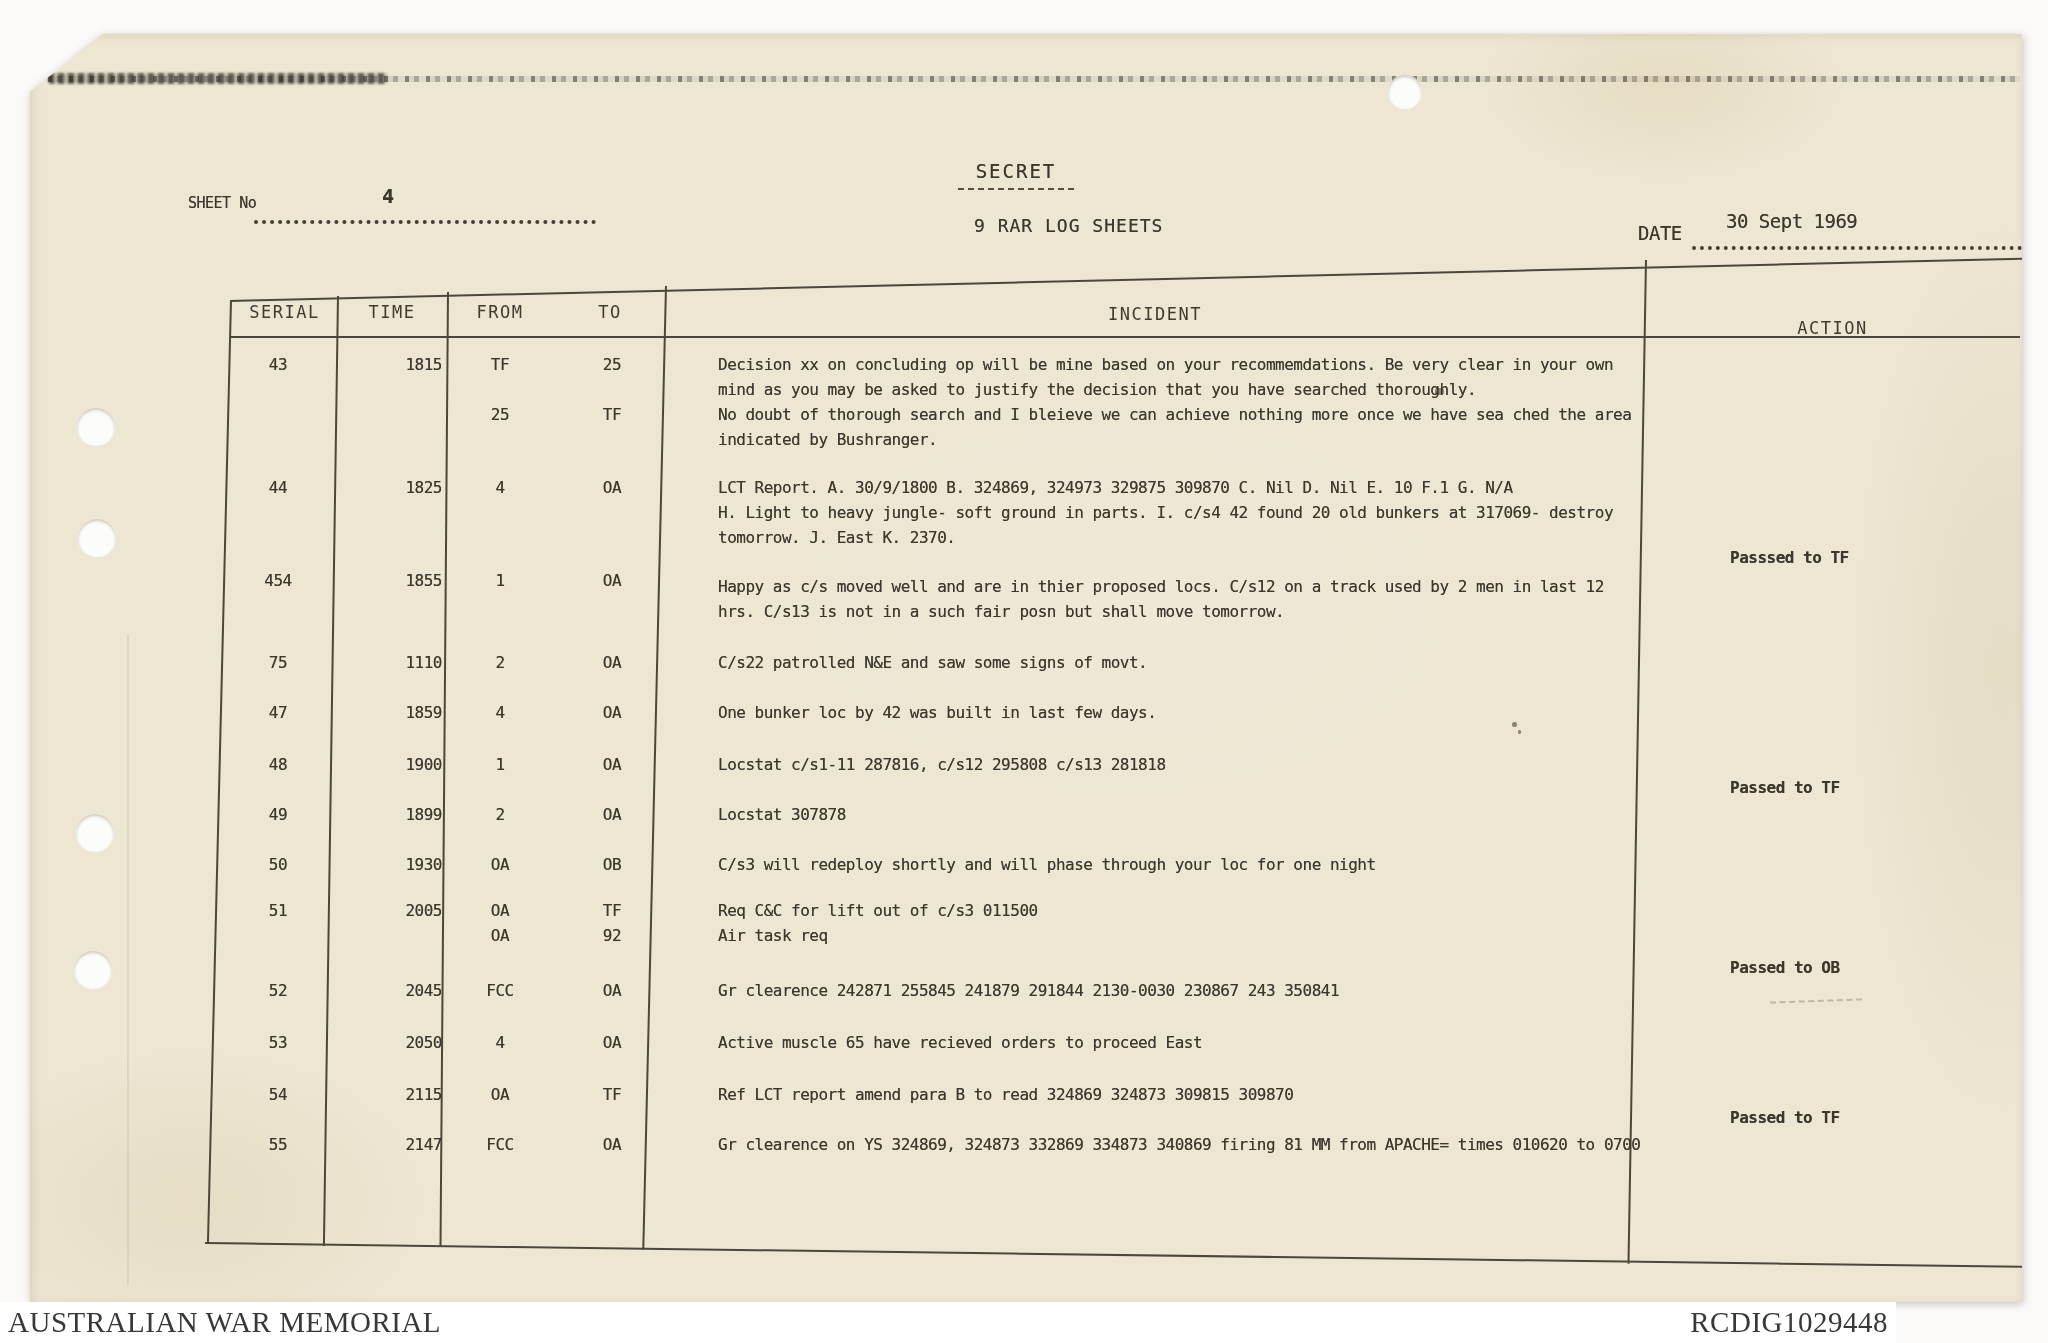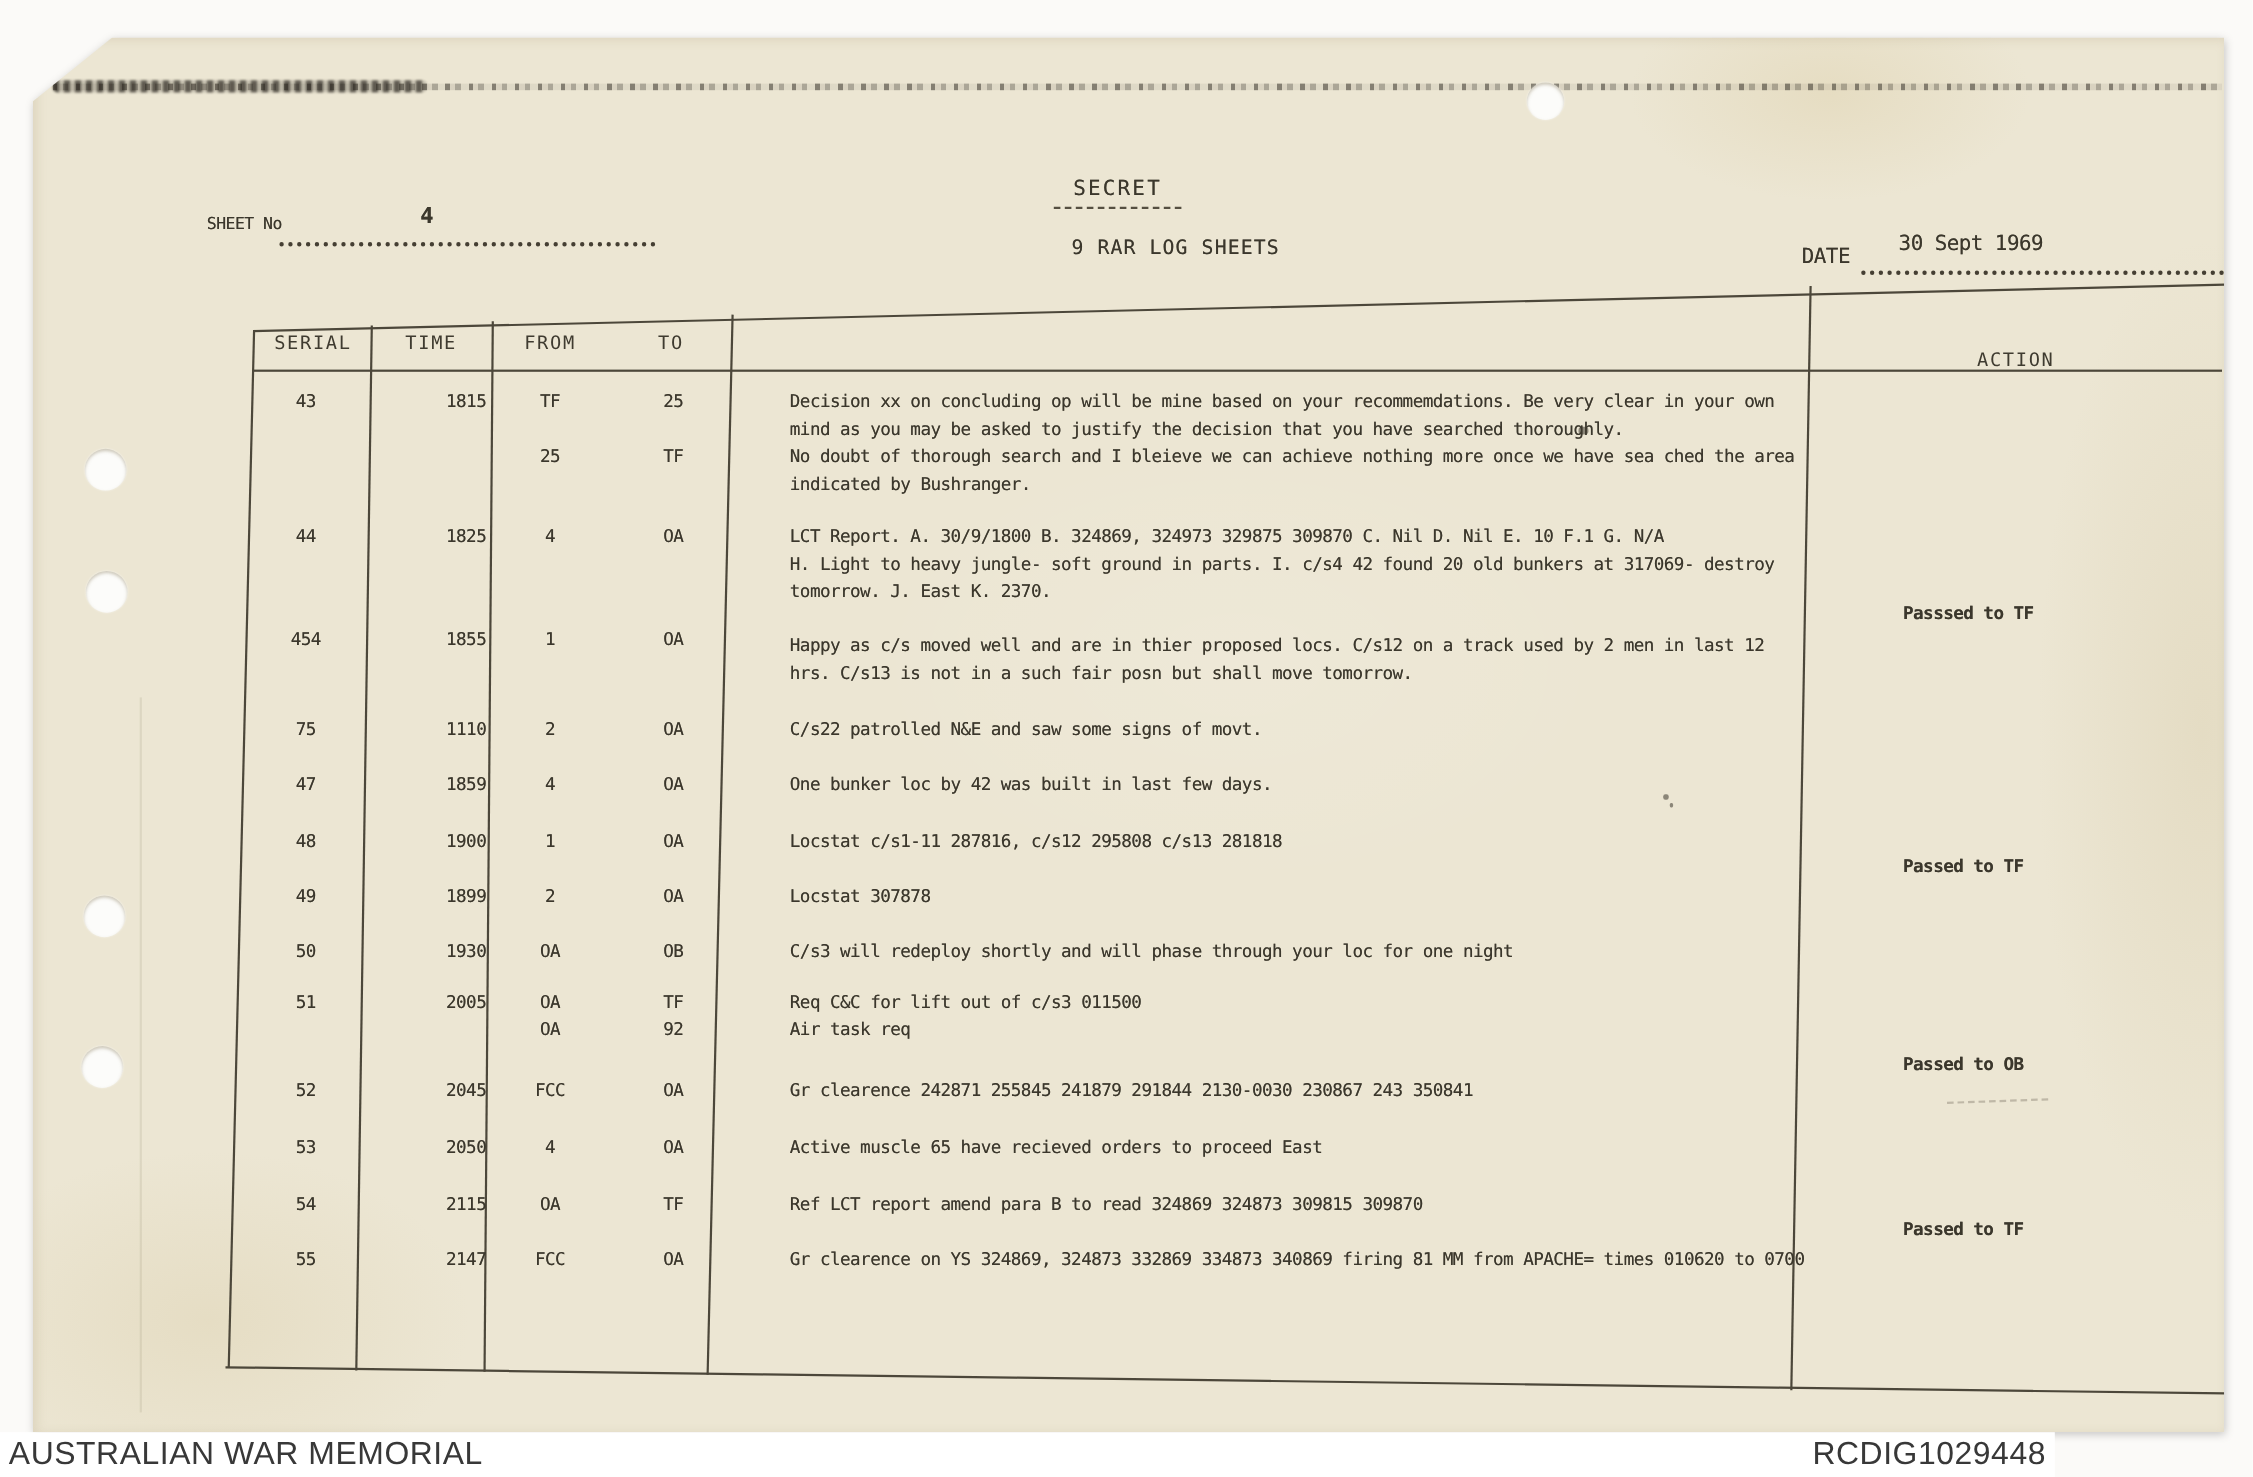--- a/index.html
+++ b/index.html
@@ -56,21 +56,21 @@
   .row{position:absolute;left:0;width:100%;height:0;}
   .cell{position:absolute;top:0;font-size:16px;line-height:25px;}
   .c-serial{left:200px;width:96px;text-align:center;}
   .c-time{left:312px;width:100px;text-align:right;}
   .c-from{left:420px;width:100px;text-align:center;}
   .c-to{left:532px;width:100px;text-align:center;}
   .c-incident{left:688px;width:935px;}
   .c-action{left:1700px;width:300px;font-weight:bold;}
   
   .footer{position:absolute;left:0;bottom:0;width:1868px;height:41px;background:#ffffff;
-          font-family:Liberation Sans, sans-serif;color:#383838;}
+          font-family:Liberation Serif, serif;color:#383838;padding-left:28px;}
   .footer .left{position:absolute;left:8px;bottom:4px;font-size:29px;font-weight:300;
                 letter-spacing:.5px;}
   .footer .right{position:absolute;right:8px;bottom:4px;font-size:29px;font-weight:300;
                  letter-spacing:.5px;margin-top:20px;}
 </style>
 </head>
 <body>
 
 <div id="page">
 
@@ -105,20 +105,21 @@
     <div class="vline" style="left:200px;top:266px;height:944px;transform:rotate(1.4deg);transform-origin:top center;"></div>
     <div class="vline" style="left:307px;top:262px;height:950px;transform:rotate(0.85deg);transform-origin:top center;"></div>
     <div class="vline" style="left:417px;top:258px;height:955px;transform:rotate(0.45deg);transform-origin:top center;"></div>
     <div class="vline" style="left:635px;top:252px;height:964px;transform:rotate(1.35deg);transform-origin:top center;"></div>
     <div class="vline" style="left:1615px;top:226px;height:1004px;transform:rotate(1.0deg);transform-origin:top center;"></div>
 
     <div class="hcell" style="left:201px;top:268px;width:107px;">SERIAL</div>
     <div class="hcell" style="left:307px;top:268px;width:110px;">TIME</div>
     <div class="hcell" style="left:420px;top:268px;width:100px;">FROM</div>
     <div class="hcell" style="left:530px;top:268px;width:100px;">TO</div>
+    <div class="hcell" style="left:635px;top:270px;width:980px;">INCIDENT</div>
     <div class="hcell" style="left:1615px;top:284px;width:375px;">ACTION</div>
 
     <div class="row" style="top:318px">
       <div class="cell tw c-serial">43</div>
       <div class="cell tw c-time">1815</div>
       <div class="cell tw c-from">TF
 
 25</div>
       <div class="cell tw c-to">25
 

